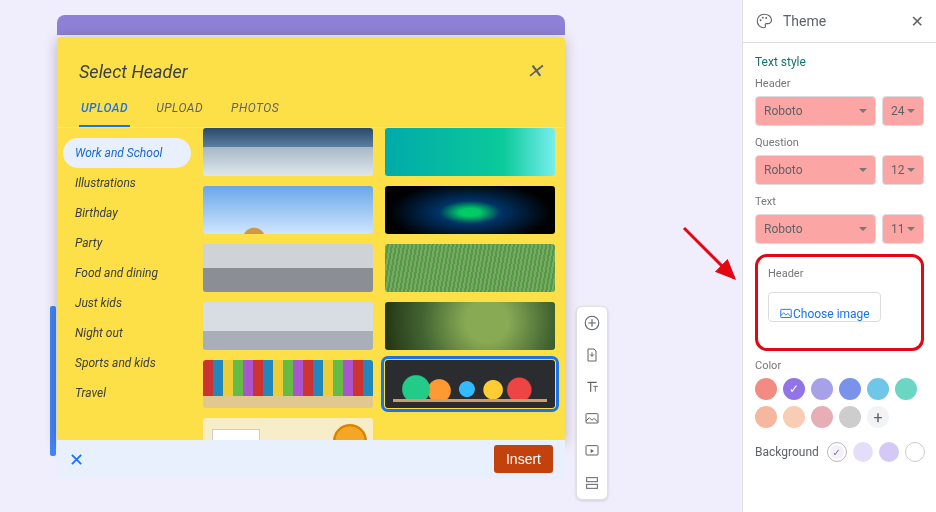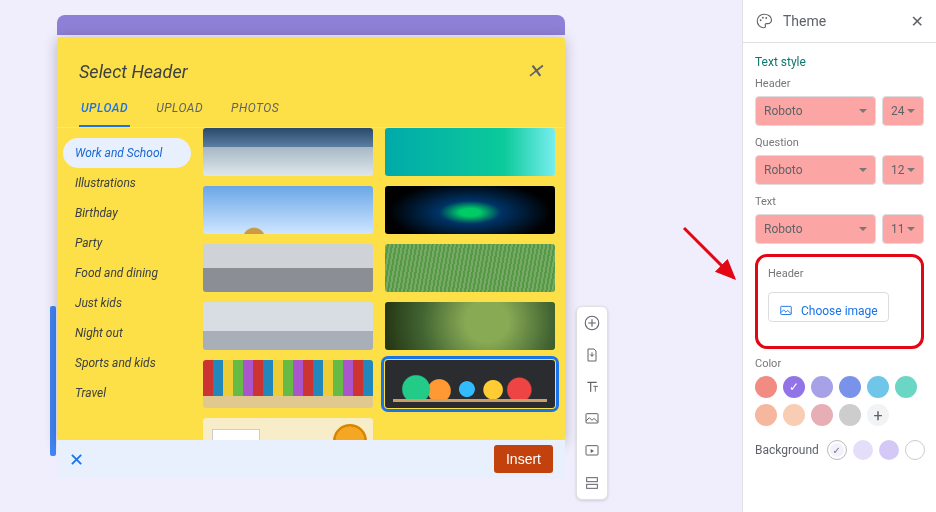--- a/index.html
+++ b/index.html
@@ -28,23 +28,23 @@
   }
   .font-select.name { flex: 1; }
   .font-select.size { width: 42px; }
   .caret { width: 0; height: 0; border-left: 4px solid transparent; border-right: 4px solid transparent; border-top: 4px solid #777; }
 
   .header-box {
     border: 3px solid #e30613; border-radius: 12px;
     padding: 10px 10px 24px 10px; margin-top: 6px; position: relative;
   }
   .choose-btn {
-    display: inline-flex; align-items: flex-start; gap: 8px;
+    display: inline-flex; align-items: flex-end; gap: 0;
     border: 1px solid #dadce0; border-radius: 4px;
-    color: #1a73e8; font-size: 12px; height: 30px; padding: 11px 10px;
+    color: #1a73e8; font-size: 12px; height: 30px; padding: 0 10px;
     cursor: pointer; margin-top: 6px;
   }
   .arrow {
     position: absolute; left: 680px; top: 224px; pointer-events: none;
   }
 
   .color-swatches { display: flex; flex-wrap: wrap; gap: 6px; margin-top: 4px; }
   .swatch { width: 22px; height: 22px; border-radius: 50%; cursor: pointer; display:flex;align-items:center;justify-content:center;color:#fff;font-size:12px;}
   .swatch.add { background:#f1f3f4; color:#5f6368; font-size:16px;}
   .bg-row { display:flex; align-items:center; gap:8px; margin-top:14px;}

